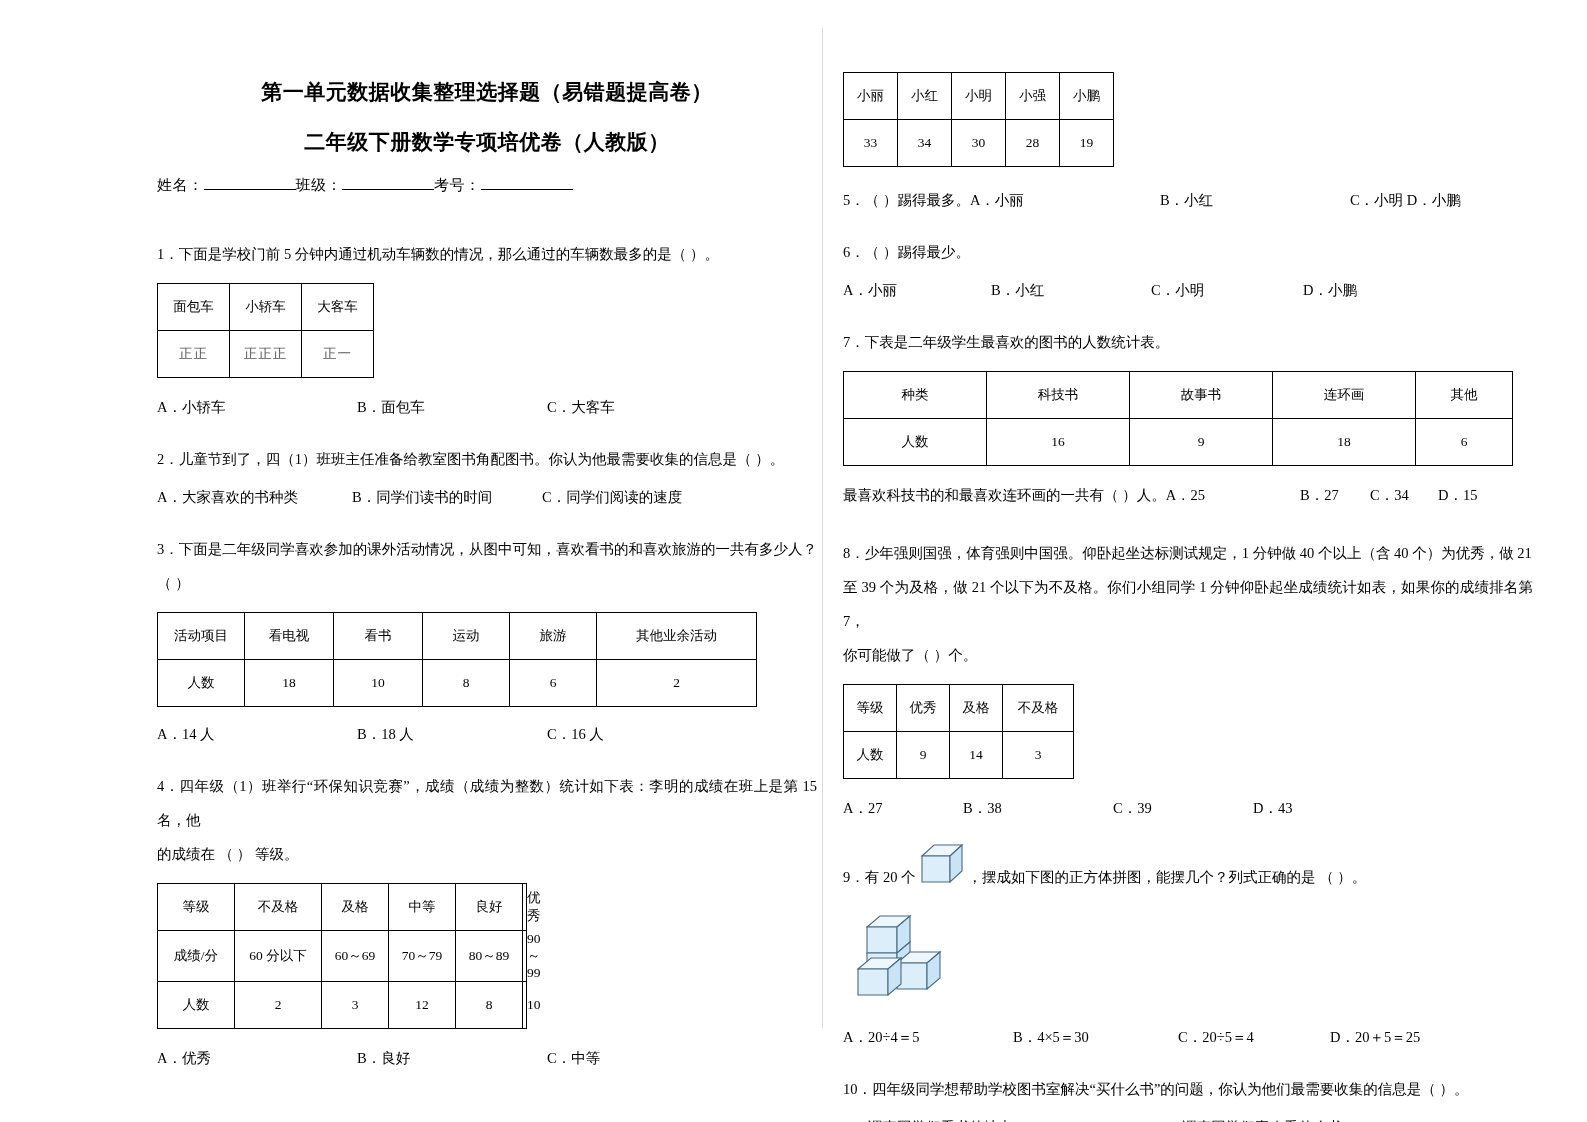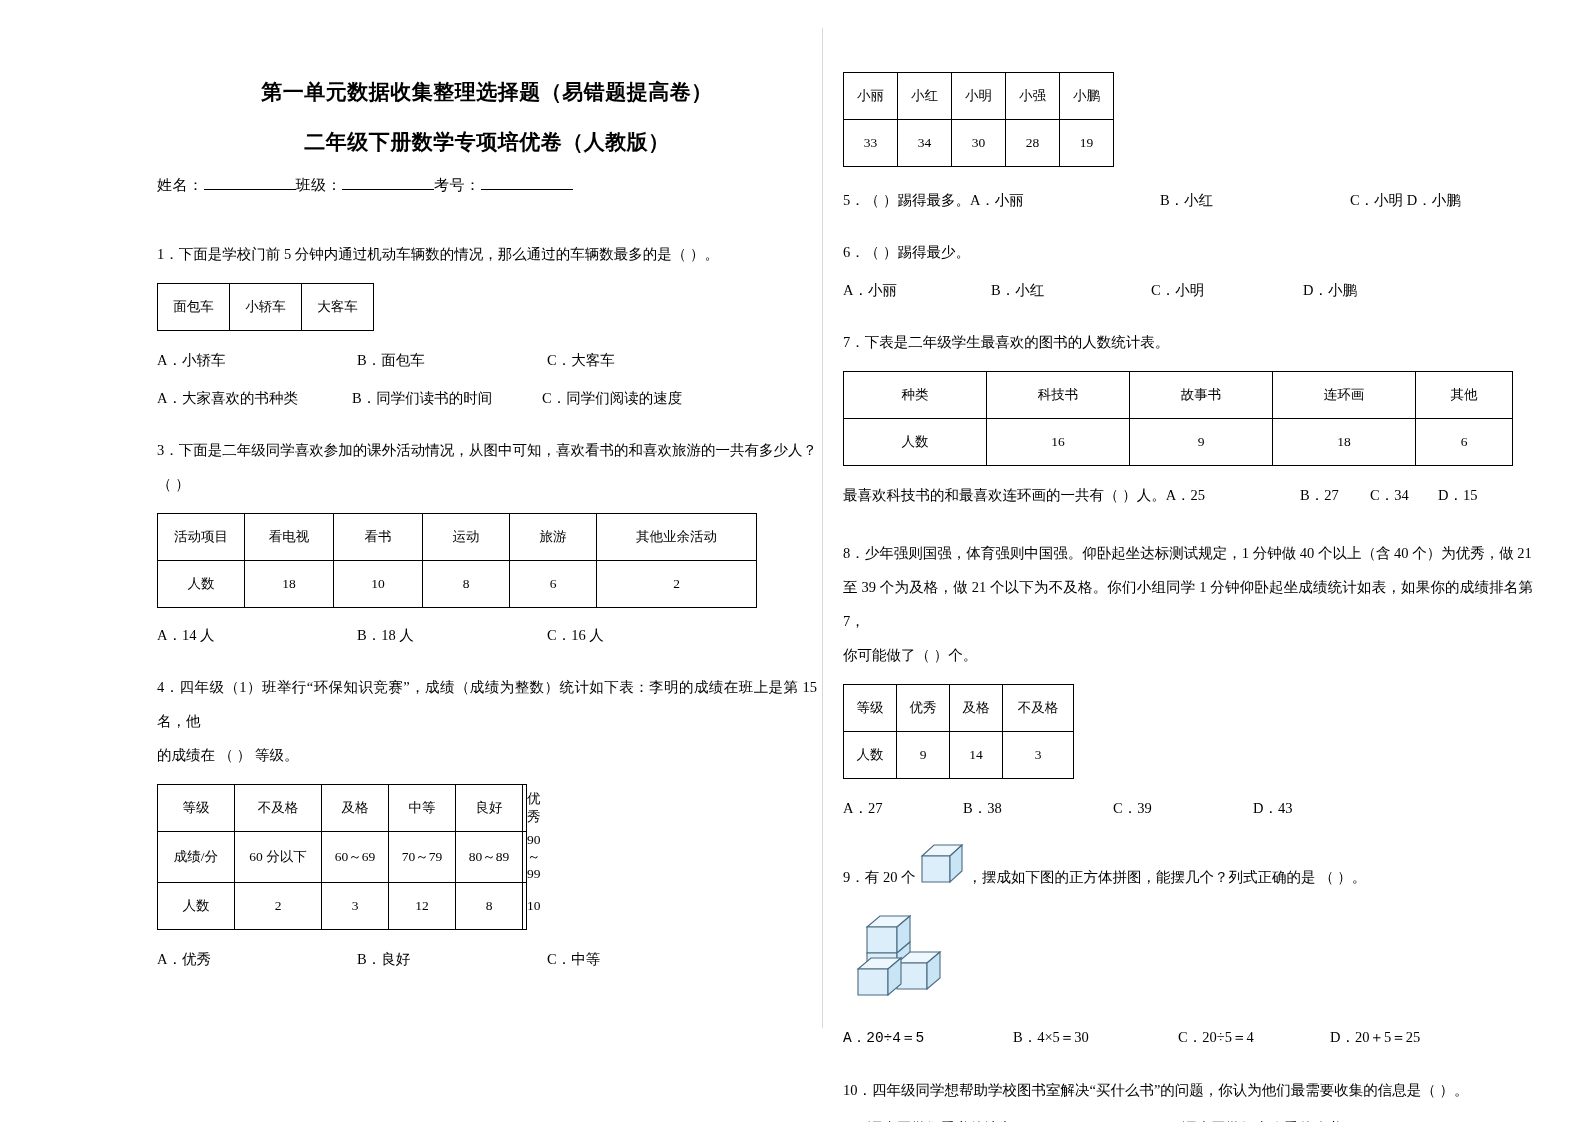--- a/index.html
+++ b/index.html
@@ -131,27 +131,33 @@
 
     <div class="q" style="margin-top:42px;">1．下面是学校门前 5 分钟内通过机动车辆数的情况，那么通过的车辆数最多的是（    ）。</div>
 
     <table class="grid t-vehicle">
       <tbody>
           <tr>
         <td>面包车</td>
         <td>小轿车</td>
         <td>大客车</td>
       </tr>
+      <tr>
+        <td class="cnt">正正</td>
+        <td class="cnt">正正正</td>
+        <td class="cnt">正一</td>
+      </tr>
     </tbody>
       </table>
 
     <div class="opts" style="margin-top:14px;">
       <span class="opt" style="width:200px;">A．小轿车</span><span class="opt" style="width:190px;">B．面包车</span><span class="opt">C．大客车</span>
     </div>
 
+    <div class="q">2．儿童节到了，四（1）班班主任准备给教室图书角配图书。你认为他最需要收集的信息是（     ）。</div>
     <div class="opts">
       <span class="opt" style="width:195px;">A．大家喜欢的书种类</span><span class="opt" style="width:190px;">B．同学们读书的时间</span><span class="opt">C．同学们阅读的速度</span>
     </div>
 
     <div class="q">3．下面是二年级同学喜欢参加的课外活动情况，从图中可知，喜欢看书的和喜欢旅游的一共有多少人？（ ）</div>
 
     <table class="grid t-activity" style="width:600px;">
       <tbody>
           <tr>
         <td style="width:78px;">活动项目</td>
@@ -318,21 +324,21 @@
         <polygon points="42,52 72,52 72,78 42,78" fill="#dceefa" stroke="#4a6b80" stroke-width="1.1"></polygon>
         <polygon points="72,52 85,41 85,67 72,78" fill="#c8e4f5" stroke="#4a6b80" stroke-width="1.1"></polygon>
 
         <polygon points="3,58 16,47 46,47 33,58" fill="#eef7fd" stroke="#4a6b80" stroke-width="1.1"></polygon>
         <polygon points="3,58 33,58 33,84 3,84" fill="#dceefa" stroke="#4a6b80" stroke-width="1.1"></polygon>
         <polygon points="33,58 46,47 46,73 33,84" fill="#c8e4f5" stroke="#4a6b80" stroke-width="1.1"></polygon>
       </svg>
     </div>
 
     <div class="opts" style="margin-top:12px;">
-      <span class="opt" style="width:170px;font-family:Liberation Mono, monospace;">A．20÷4＝5</span><span class="opt" style="width:165px;">B．4×5＝30</span><span class="opt" style="width:152px;">C．20÷5＝4</span><span class="opt">D．20＋5＝25</span>
+      <span class="opt" style="width:170px;">A．20÷4＝5</span><span class="opt" style="width:165px;">B．4×5＝30</span><span class="opt" style="width:152px;">C．20÷5＝4</span><span class="opt">D．20＋5＝25</span>
     </div>
 
     <div class="q">10．四年级同学想帮助学校图书室解决“买什么书”的问题，你认为他们最需要收集的信息是（   ）。</div>
     <div class="opts">
       <span class="opt" style="width:315px;">A．调查同学们看书的地点</span><span class="opt">B．调查同学们喜欢看什么书</span>
     </div>
   </div>
 
 </div>
 

